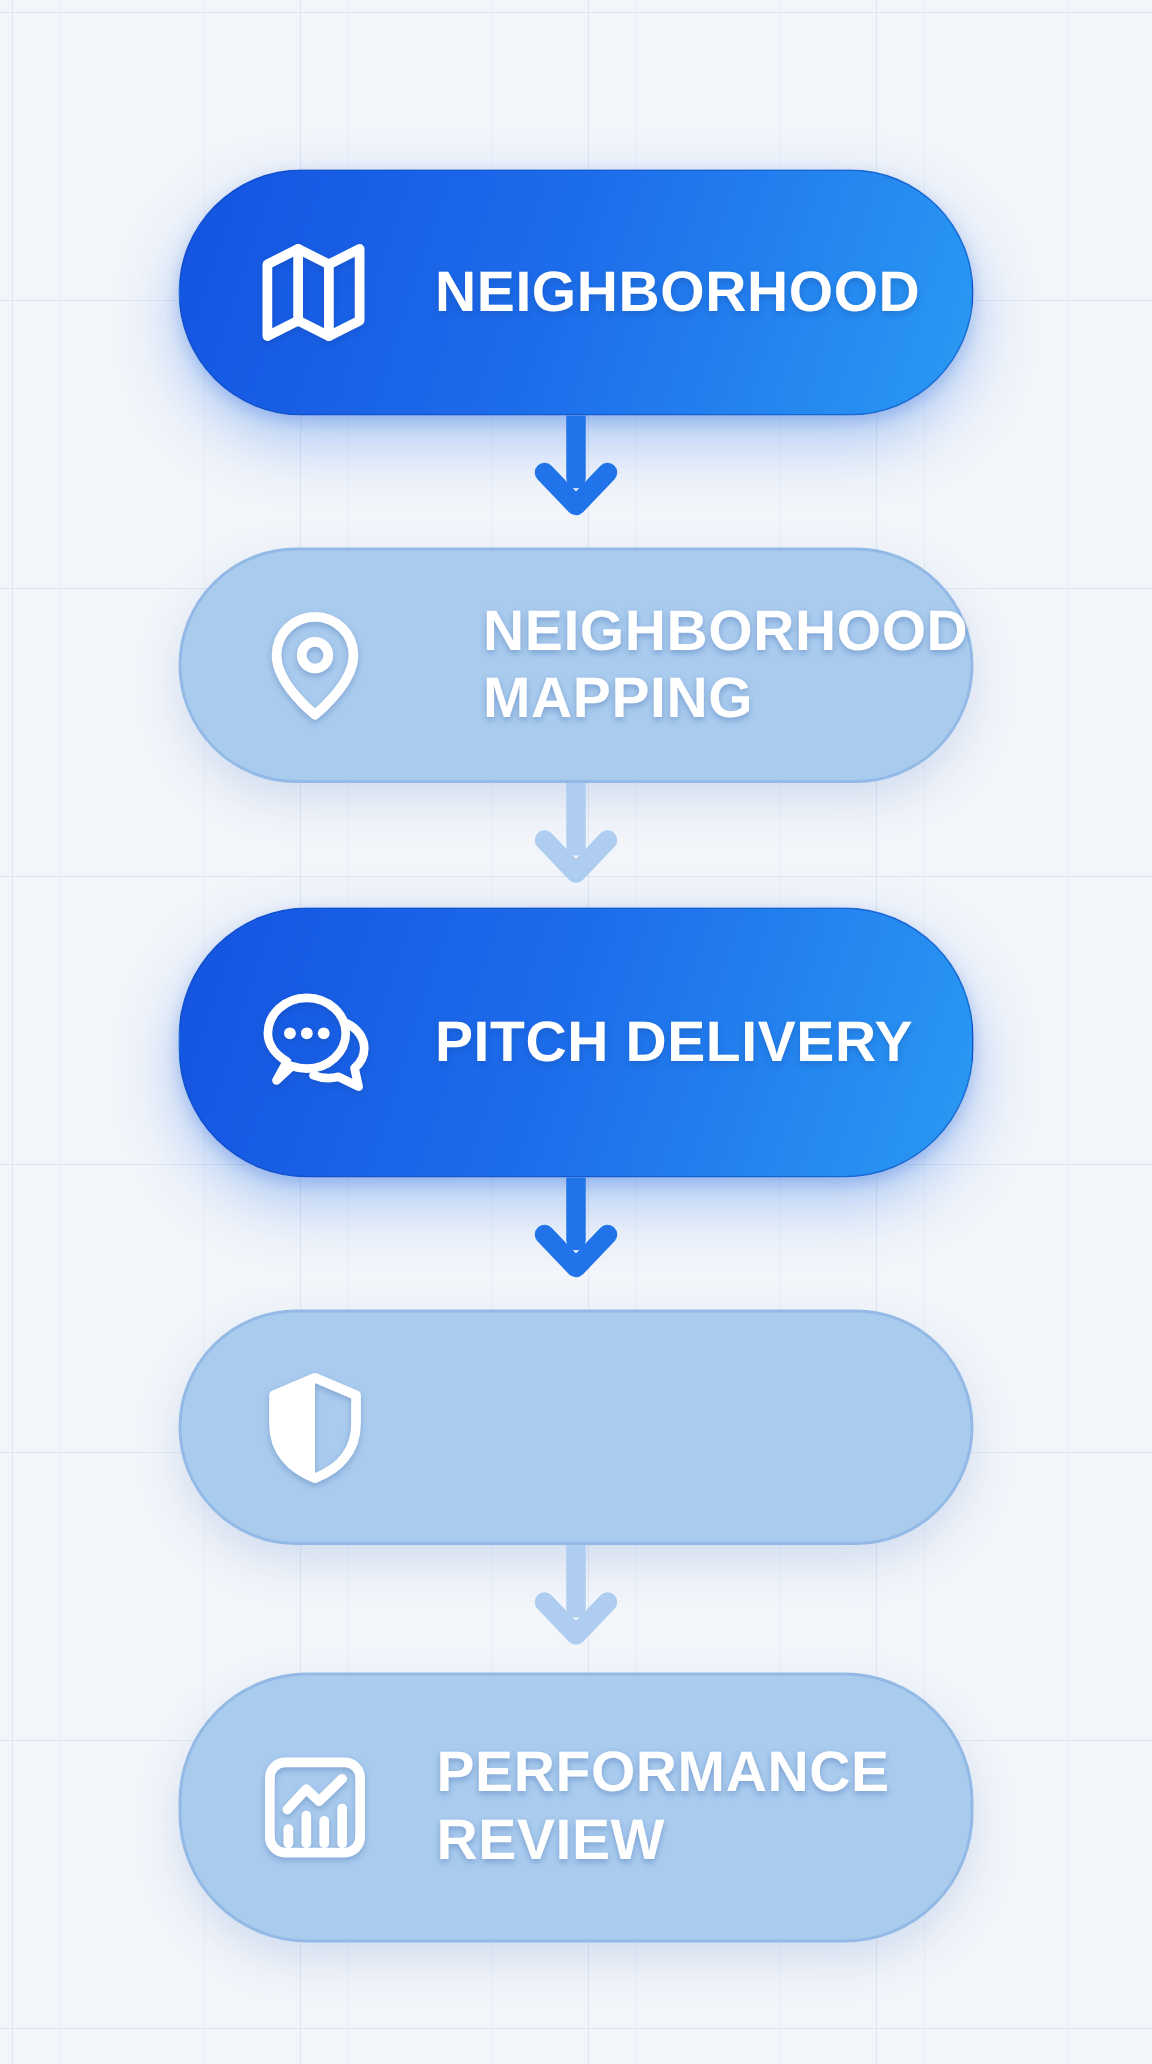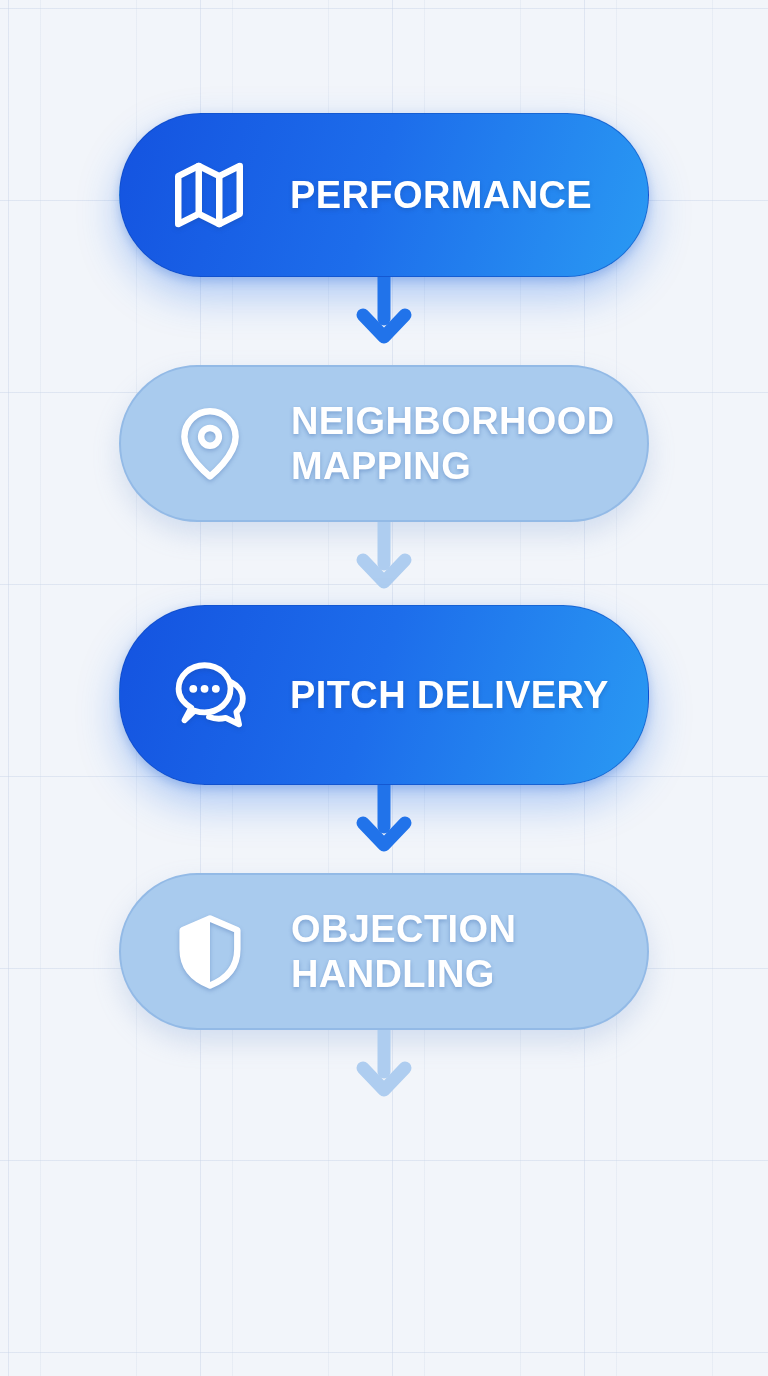--- a/index.html
+++ b/index.html
@@ -32,21 +32,21 @@
     background:linear-gradient(108deg,#1453e0 0%,#1d6deb 48%,#2a9af3 100%);
     border:1px solid rgba(12,72,190,.55);
     box-shadow:0 18px 40px rgba(42,118,235,.35), 0 4px 10px rgba(30,90,200,.25);
   }
   .pill--muted{
     background:#a9cbee;
     border:2px solid #93bae6;
     box-shadow:0 12px 26px rgba(128,162,212,.28);
   }
   .pill--h164{ height:164px; }
-  .pill--h157{ height:157px; }
+  .pill--h157{ height:157px;gap:31px; }
   .pill--h160{ height:180px; }
 
   .pill .icon{
     width:82px; height:82px;
     flex:0 0 82px;
     display:flex; align-items:center; justify-content:center;
     margin-right:40px;
   }
   .pill .icon svg{ width:82px; height:82px; display:block;
     filter:drop-shadow(0 2px 2px rgba(20,60,140,.25)); }
@@ -78,21 +78,21 @@
   <div class="flow">
 
     <div class="pill pill--primary pill--h164">
       <span class="icon">
         <svg viewBox="0 0 24 24" fill="none" stroke="#ffffff" stroke-width="1.9" stroke-linecap="round" stroke-linejoin="round">
           <path d="M9 3.5 L3 6.5 V20.5 L9 17.5 L15 20.5 L21 17.5 V3.5 L15 6.5 Z"></path>
           <path d="M9 3.5 V17.5"></path>
           <path d="M15 6.5 V20.5"></path>
         </svg>
       </span>
-      <span class="label">PERFORMANCE</span>
+      <span class="label">NEIGHBORHOOD</span>
     </div>
 
     <div class="connector connector--primary connector--g88">
       <svg width="64" height="72" viewBox="0 0 64 72" fill="none" stroke-width="13" stroke-linecap="round" stroke-linejoin="round">
         <path d="M32 -6 V42"></path>
         <path d="M11 38 L32 60 L53 38"></path>
       </svg>
     </div>
 
     <div class="pill pill--muted pill--h157">
@@ -132,25 +132,37 @@
       </svg>
     </div>
 
     <div class="pill pill--muted pill--h157">
       <span class="icon">
         <svg viewBox="0 0 24 24" fill="none" stroke="#ffffff" stroke-width="1.9" stroke-linecap="round" stroke-linejoin="round">
           <path d="M12 2.2 L4 5.6 V11.2 C4 16.6 7.4 20 12 21.8 Z" fill="#ffffff" stroke="none"></path>
           <path d="M12 2.2 L20 5.6 V11.2 C20 16.6 16.6 20 12 21.8 C7.4 20 4 16.6 4 11.2 V5.6 Z"></path>
         </svg>
       </span>
-      <span class="label">OBJECTION HANDLING</span>
     </div>
 
     <div class="connector connector--muted connector--g85">
       <svg width="64" height="72" viewBox="0 0 64 72" fill="none" stroke-width="13" stroke-linecap="round" stroke-linejoin="round">
         <path d="M32 -6 V42"></path>
         <path d="M11 38 L32 60 L53 38"></path>
       </svg>
     </div>
 
+    <div class="pill pill--muted pill--h160">
+      <span class="icon">
+        <svg viewBox="0 0 24 24" fill="none" stroke="#ffffff" stroke-width="1.9" stroke-linecap="round" stroke-linejoin="round">
+          <rect x="3.2" y="3.2" width="17.6" height="17.6" rx="3"></rect>
+          <path d="M6.6 12.4 L10.3 8.4 L12.8 10.8 L17.3 6.4"></path>
+          <path d="M6.8 19 v-2.8"></path>
+          <path d="M10.3 19 v-5.4"></path>
+          <path d="M13.8 19 v-4.4"></path>
+          <path d="M17.3 19 v-6.8"></path>
+        </svg>
+      </span>
+      <span class="label">PERFORMANCE REVIEW</span>
+    </div>
 
   </div>
 </div>
 
 </body></html>

